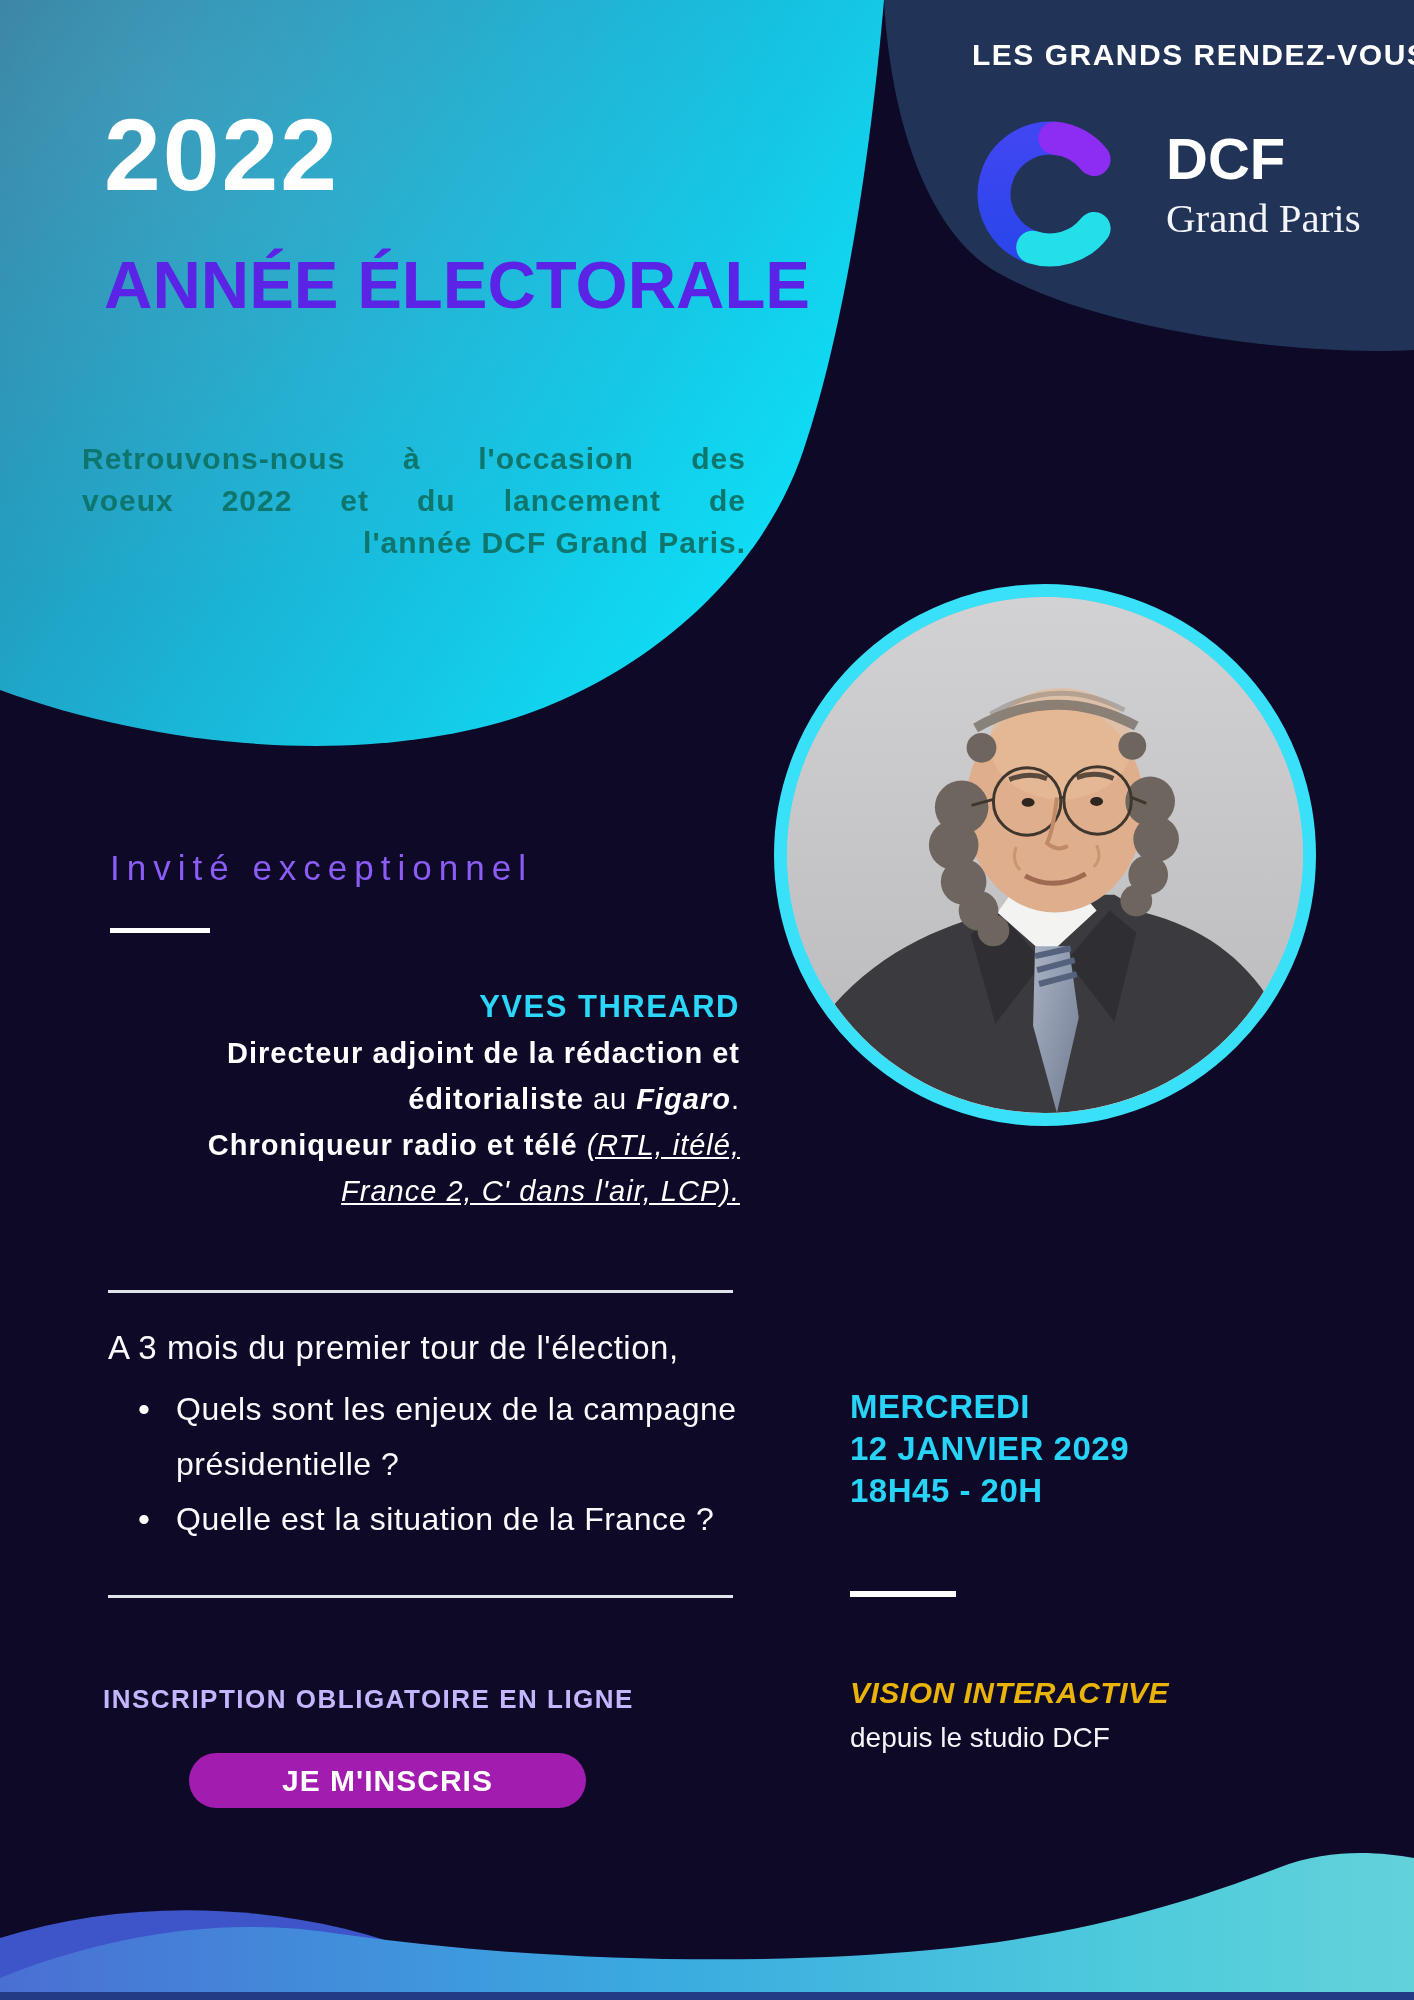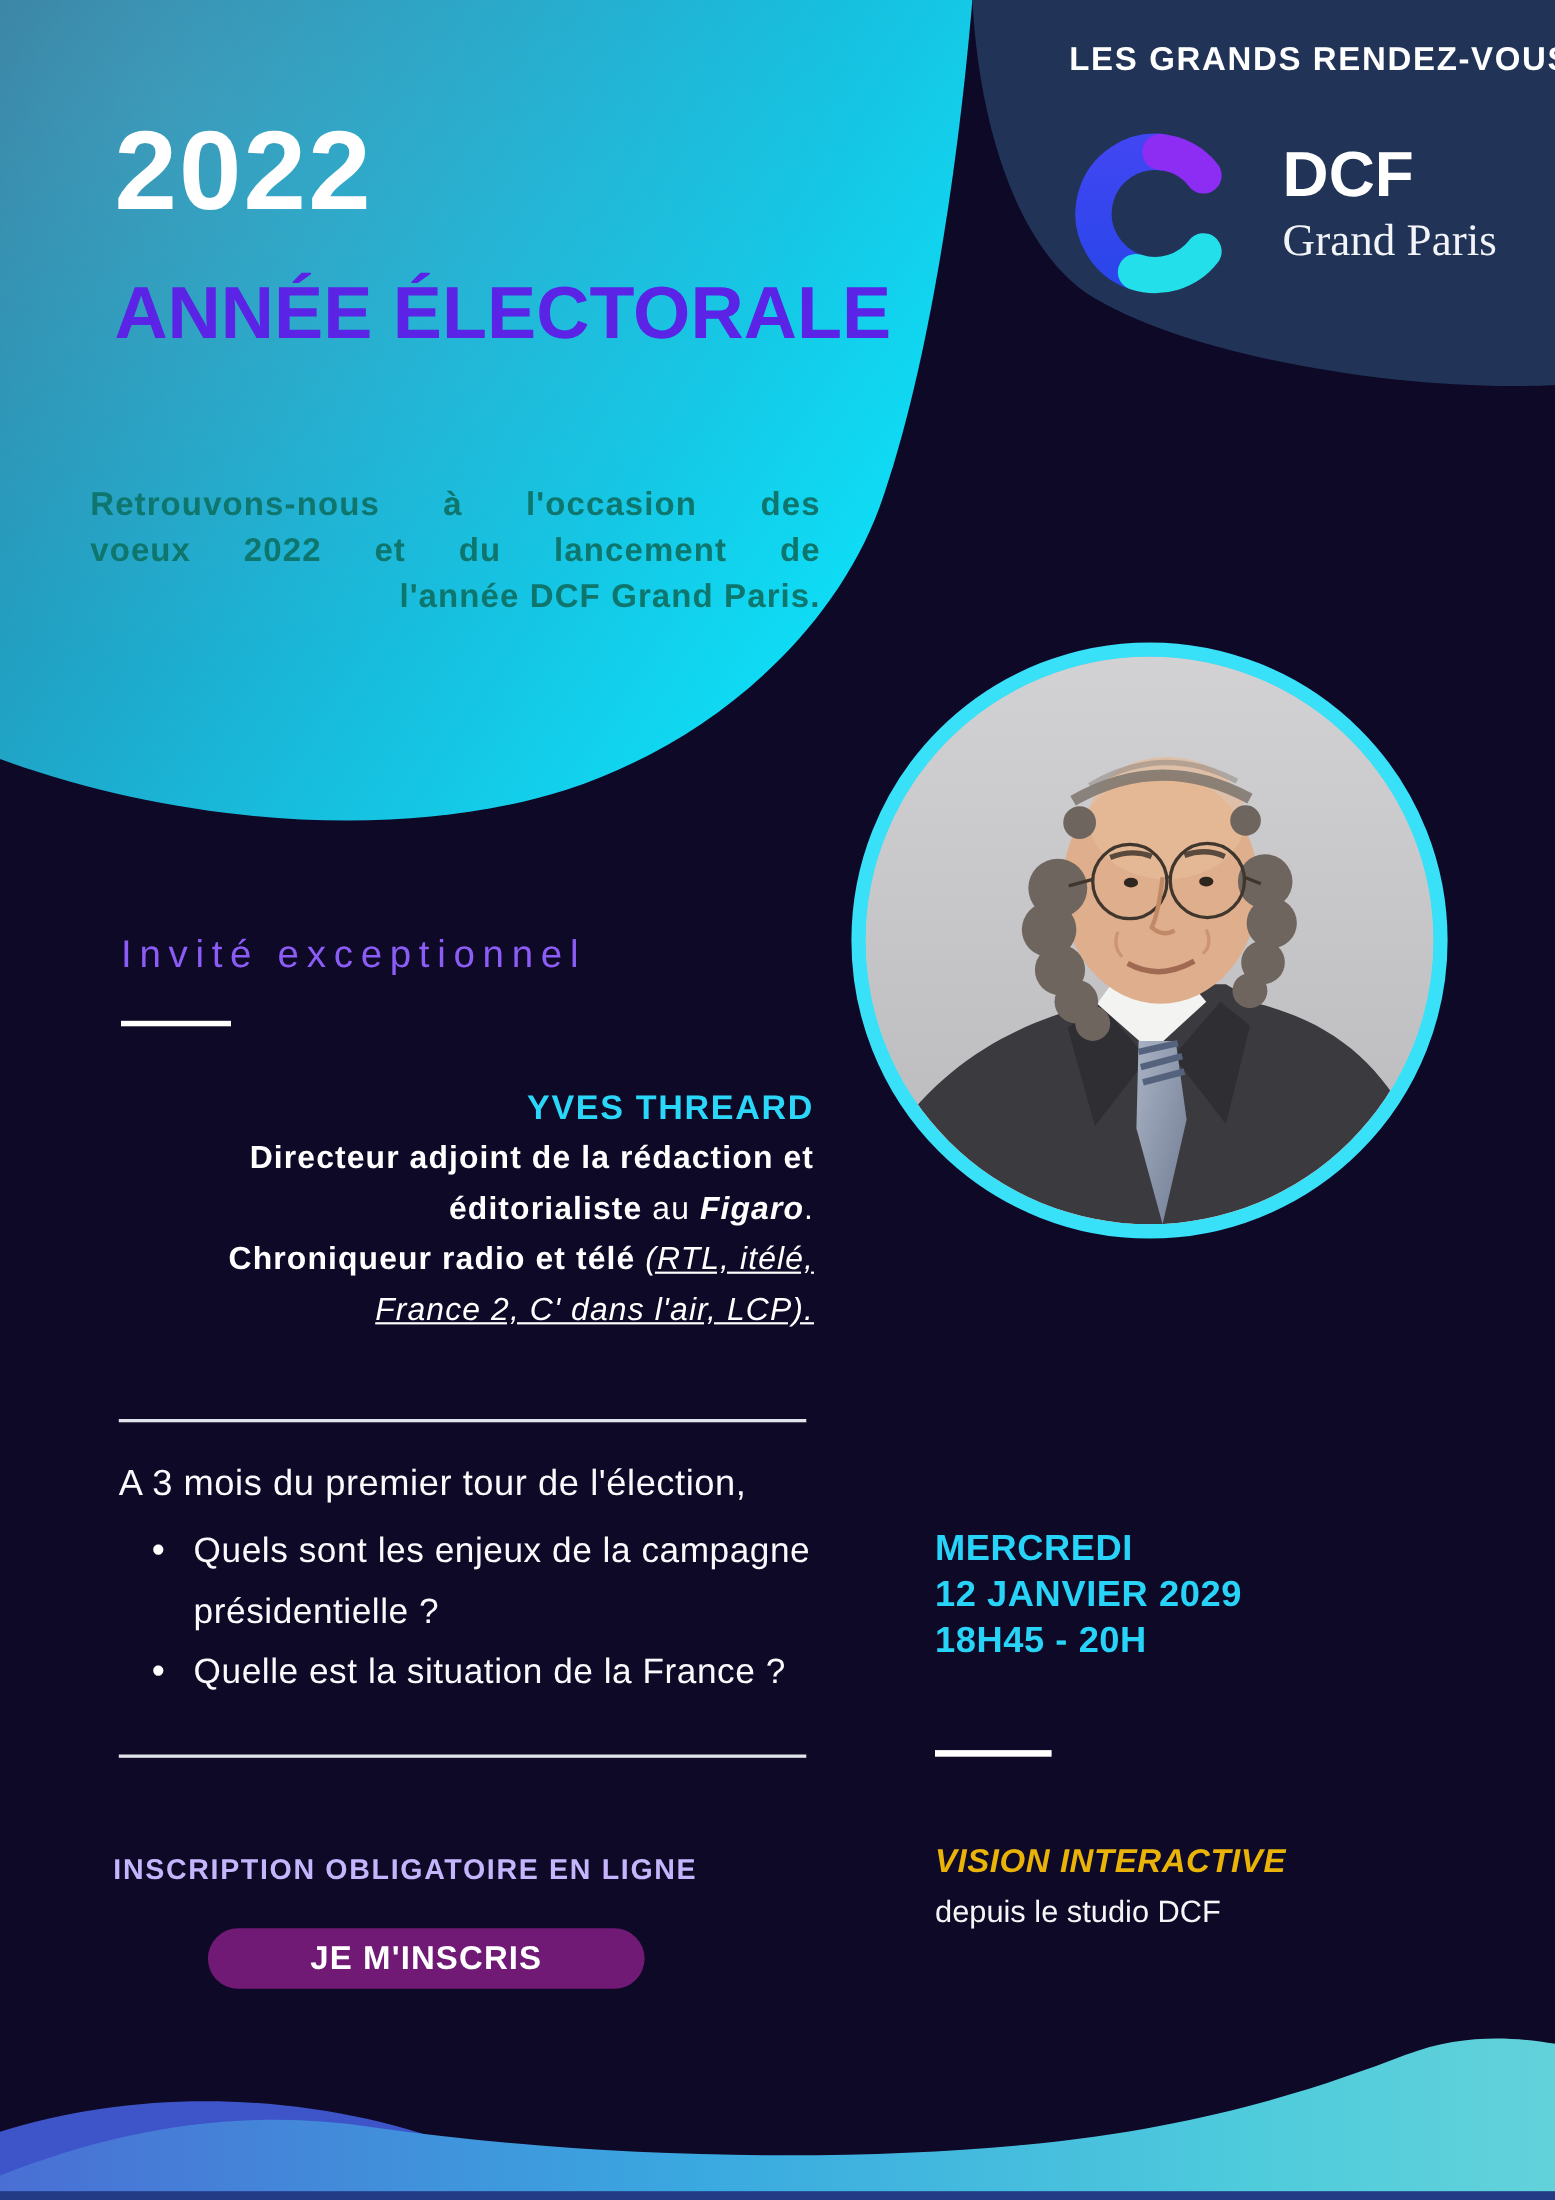--- a/index.html
+++ b/index.html
@@ -52,21 +52,21 @@
 
   
   .event-block{left:850px;top:1348px;font-size:33px;font-weight:bold;color:#27d3f7;line-height:42px;letter-spacing:.5px;white-space:nowrap;margin-top:38px;}
   .vision-title{left:850px;top:1676px;font-size:30px;font-weight:bold;color:#eab308;letter-spacing:.5px;white-space:nowrap;font-style:italic;}
   .vision-sub{left:850px;top:1722px;font-size:28px;color:#f5f5f8;white-space:nowrap;}
 
   
   .register-note{left:103px;top:1684px;width:610px;text-align:left;font-size:26px;font-weight:bold;letter-spacing:1.5px;color:#c4b5fd;white-space:nowrap;}
   .register-btn{
     left:189px;top:1753px;width:397px;height:55px;border:none;border-radius:28px;
-    background:#701a75;color:#ffffff;font-family:"Liberation Sans",sans-serif;
+    background:#a21caf;color:#ffffff;font-family:"Liberation Sans",sans-serif;
     font-size:30px;font-weight:bold;letter-spacing:1px;cursor:pointer;line-height:55px;text-align:center;padding:0;
   }
 </style>
 </head>
 <body>
 
 <div id="poster">
 
   <svg class="abs" width="1414" height="2000" viewBox="0 0 1414 2000" style="left:0;top:0;">
     <defs>

